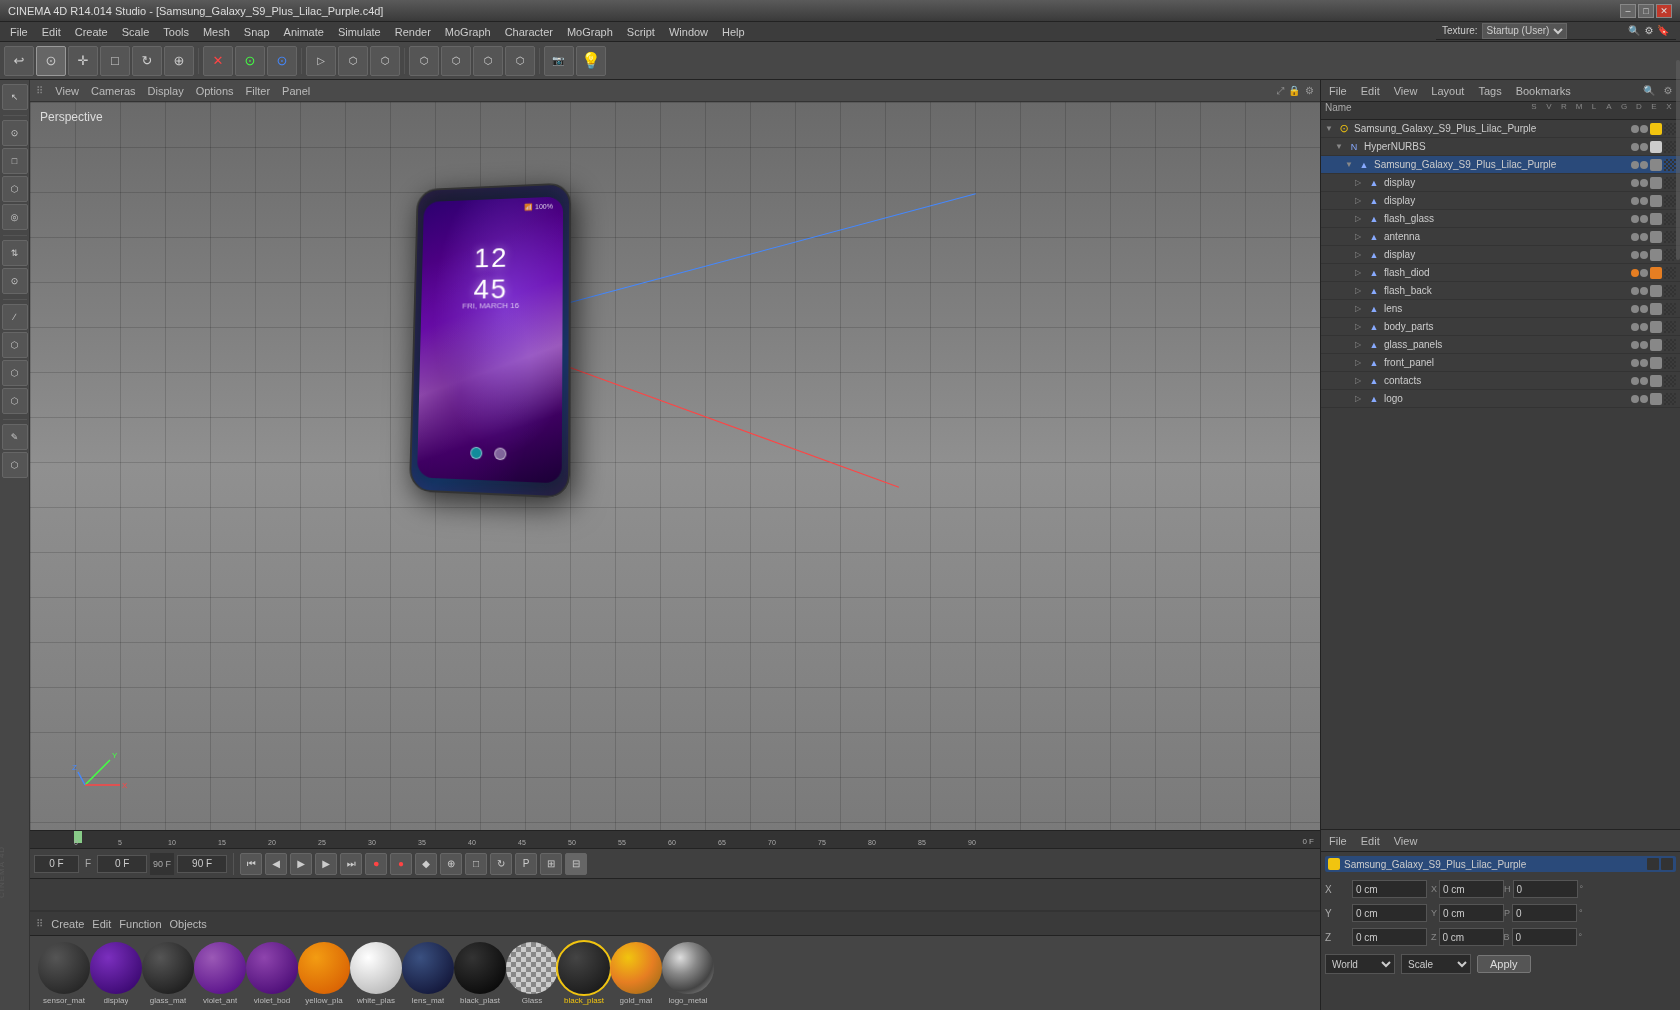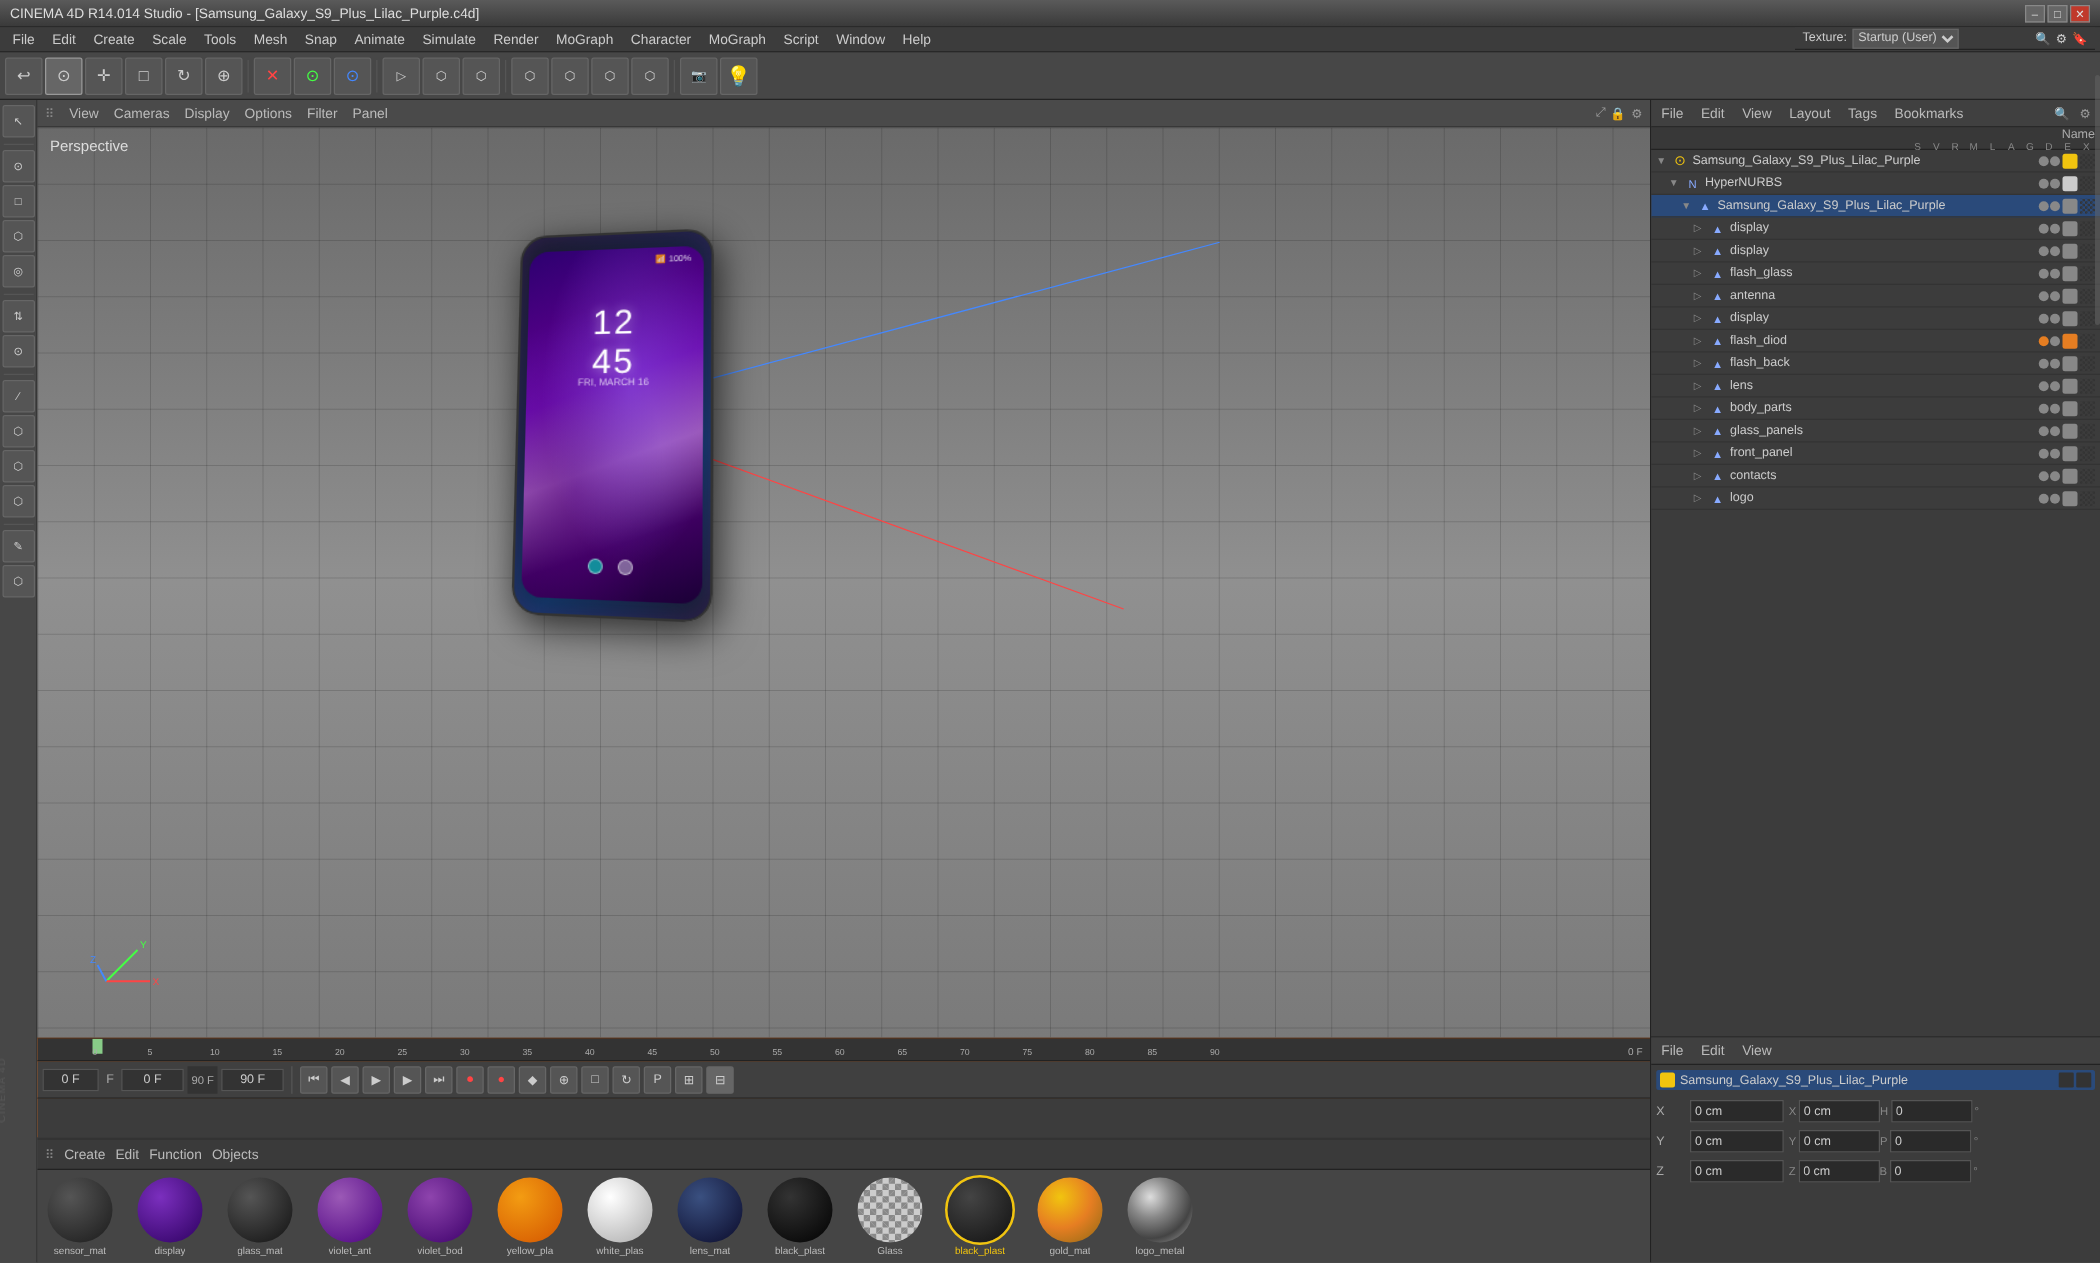--- a/index.html
+++ b/index.html
@@ -399,24 +399,23 @@
       display: flex;
       align-items: center;
       justify-content: center;
       font-size: 10px;
       color: #999;
     }
     #obj-column-header {
       height: 18px;
       background: #383838;
       display: flex;
-      align-items: flex-end;
+      align-items: flex-start;
       padding: 0 4px;
       border-bottom: 1px solid #222;
-      flex-direction: column;
     }
     .col-name { flex: 1; font-size: 10px; color: #aaa; }
     .col-icons { display: flex; gap: 1px; }
     .col-icon { width: 14px; font-size: 8px; color: #888; text-align: center; }
     #obj-tree {
       flex: 1;
       overflow-y: auto;
       background: #3c3c3c;
     }
     .obj-item {
@@ -574,21 +573,21 @@
     .mat-bar-menu {
       font-size: 11px;
       color: #bbb;
       cursor: pointer;
     }
     #mat-bar-content {
       flex: 1;
       display: flex;
       align-items: center;
       padding: 4px 8px;
-      gap: 20px;
+      gap: 0;
       overflow-x: auto;
     }
     .mat-ball {
       display: flex;
       flex-direction: column;
       align-items: center;
       cursor: pointer;
       flex-shrink: 0;
     }
     .mat-ball-sphere {
@@ -1180,20 +1179,31 @@
         <div class="attr-row">
           <span class="attr-label">Z</span>
           <input class="attr-field" value="0 cm" style="">
           <span class="attr-axis">Z</span>
           <input class="attr-field-sm" value="0 cm" style="">
           <span class="attr-axis">B</span>
           <input class="attr-field-sm" value="0" style="">
           <span class="attr-deg">°</span>
         </div>
 
+        <div class="attr-footer">
+          <select class="attr-select">
+            <option>World</option>
+            <option>Object</option>
+          </select>
+          <select class="attr-select">
+            <option>Scale</option>
+            <option>Absolute</option>
+          </select>
+          <button class="apply-btn">Apply</button>
+        </div>
       </div>
     </div>
 
   </div>
 </div>
 
 <div style="position:fixed;bottom:112px;left:6px;font-size:8px;color:#666;letter-spacing:1px;transform:rotate(-90deg);transform-origin:left bottom;opacity:0.5;">MAXON<br>CINEMA 4D</div>
 
 <div style="position:fixed;right:0;top:60px;width:4px;height:200px;background:#666;border-radius:2px;opacity:0.5;"></div>
 

